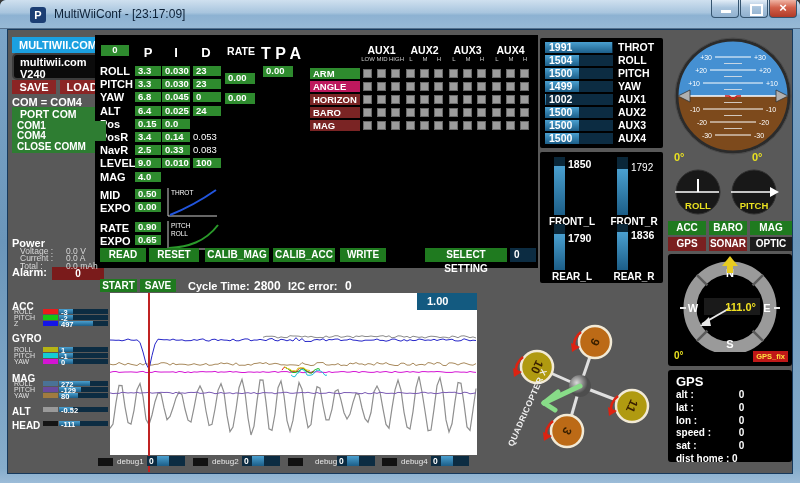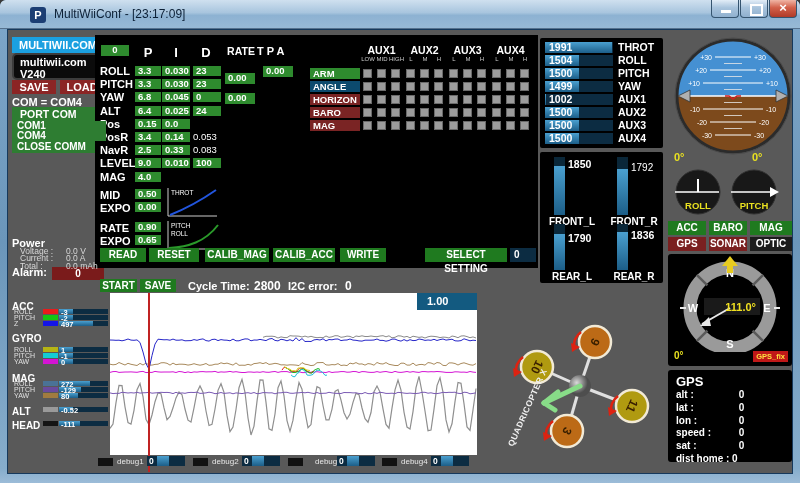--- a/index.html
+++ b/index.html
@@ -119,21 +119,21 @@
 
     <div id="aux-grid"></div>
 
     <div id="action-buttons"></div>
     <div class="abs btn-green" style="left:330px;top:213px;width:82px;height:14px;line-height:14px;">SELECT SETTING</div>
     <div class="abs bar-track" style="left:415px;top:213px;width:26px;height:14px;color:#fff;font-weight:bold;font-size:10px;padding-left:4px;line-height:14px;">0</div>
   <div class="abs" style="left: 40px; top: 10px; width: 26px; height: 13px; color: rgb(255, 255, 255); font-weight: bold; font-size: 13px; text-align: center;">P</div>
       <div class="abs" style="left: 67px; top: 10px; width: 28px; height: 13px; color: rgb(255, 255, 255); font-weight: bold; font-size: 13px; text-align: center;">I</div>
       <div class="abs" style="left: 96px; top: 10px; width: 30px; height: 13px; color: rgb(255, 255, 255); font-weight: bold; font-size: 13px; text-align: center;">D</div>
       <div class="abs" style="left: 126px; top: 10px; width: 40px; height: 13px; color: rgb(255, 255, 255); font-weight: bold; font-size: 10.5px; text-align: center;">RATE</div>
-      <div class="abs" style="left: 162px; top: 10px; width: 44px; height: 13px; color: rgb(255, 255, 255); font-weight: bold; font-size: 11px; text-align: left;">T P A</div>
+      <div class="abs" style="left: 162px; top: 10px; width: 44px; height: 13px; color: rgb(255, 255, 255); font-weight: bold; font-size: 16px; text-align: right;">T P A</div>
       <div class="abs" style="left: 5px; top: 30px; width: 34px; color: rgb(255, 255, 255); font-weight: bold; font-size: 11px;">ROLL</div>
       <div class="abs gbox" style="left: 40px; top: 31px; width: 26px; height: 10px;">3.3</div>
       <div class="abs gbox" style="left: 67px; top: 31px; width: 28px; height: 10px;">0.030</div>
       <div class="abs gbox" style="left: 98px; top: 31px; width: 28px; height: 10px;">23</div>
       <div class="abs" style="left: 5px; top: 43px; width: 34px; color: rgb(255, 255, 255); font-weight: bold; font-size: 11px;">PITCH</div>
       <div class="abs gbox" style="left: 40px; top: 44px; width: 26px; height: 10px;">3.3</div>
       <div class="abs gbox" style="left: 67px; top: 44px; width: 28px; height: 10px;">0.030</div>
       <div class="abs gbox" style="left: 98px; top: 44px; width: 28px; height: 10px;">23</div>
       <div class="abs" style="left: 5px; top: 56px; width: 34px; color: rgb(255, 255, 255); font-weight: bold; font-size: 11px;">YAW</div>
       <div class="abs gbox" style="left: 40px; top: 57px; width: 26px; height: 10px;">6.8</div>
@@ -185,21 +185,21 @@
       <div class="abs" style="left: 296px; top: 34px; width: 9px; height: 9px; background: rgb(156, 156, 156); border: 1px solid rgb(106, 106, 106);"></div>
       <div class="abs" style="left: 311px; top: 34px; width: 9px; height: 9px; background: rgb(156, 156, 156); border: 1px solid rgb(106, 106, 106);"></div>
       <div class="abs" style="left: 325px; top: 34px; width: 9px; height: 9px; background: rgb(156, 156, 156); border: 1px solid rgb(106, 106, 106);"></div>
       <div class="abs" style="left: 339px; top: 34px; width: 9px; height: 9px; background: rgb(156, 156, 156); border: 1px solid rgb(106, 106, 106);"></div>
       <div class="abs" style="left: 354px; top: 34px; width: 9px; height: 9px; background: rgb(156, 156, 156); border: 1px solid rgb(106, 106, 106);"></div>
       <div class="abs" style="left: 368px; top: 34px; width: 9px; height: 9px; background: rgb(156, 156, 156); border: 1px solid rgb(106, 106, 106);"></div>
       <div class="abs" style="left: 382px; top: 34px; width: 9px; height: 9px; background: rgb(156, 156, 156); border: 1px solid rgb(106, 106, 106);"></div>
       <div class="abs" style="left: 397px; top: 34px; width: 9px; height: 9px; background: rgb(156, 156, 156); border: 1px solid rgb(106, 106, 106);"></div>
       <div class="abs" style="left: 411px; top: 34px; width: 9px; height: 9px; background: rgb(156, 156, 156); border: 1px solid rgb(106, 106, 106);"></div>
       <div class="abs" style="left: 425px; top: 34px; width: 9px; height: 9px; background: rgb(156, 156, 156); border: 1px solid rgb(106, 106, 106);"></div>
-      <div class="abs" style="left: 215px; top: 46px; width: 50px; height: 11px; color: rgb(255, 255, 255); font-weight: bold; font-size: 9.5px; line-height: 11px; padding-left: 3px; background: #0c4a6e;">ANGLE</div>
+      <div class="abs" style="left: 215px; top: 46px; width: 50px; height: 11px; color: rgb(255, 255, 255); font-weight: bold; font-size: 9.5px; line-height: 11px; padding-left: 3px; background: #be185d;">ANGLE</div>
       <div class="abs" style="left: 268px; top: 47px; width: 9px; height: 9px; background: rgb(156, 156, 156); border: 1px solid rgb(106, 106, 106);"></div>
       <div class="abs" style="left: 282px; top: 47px; width: 9px; height: 9px; background: rgb(156, 156, 156); border: 1px solid rgb(106, 106, 106);"></div>
       <div class="abs" style="left: 296px; top: 47px; width: 9px; height: 9px; background: rgb(156, 156, 156); border: 1px solid rgb(106, 106, 106);"></div>
       <div class="abs" style="left: 311px; top: 47px; width: 9px; height: 9px; background: rgb(156, 156, 156); border: 1px solid rgb(106, 106, 106);"></div>
       <div class="abs" style="left: 325px; top: 47px; width: 9px; height: 9px; background: rgb(156, 156, 156); border: 1px solid rgb(106, 106, 106);"></div>
       <div class="abs" style="left: 339px; top: 47px; width: 9px; height: 9px; background: rgb(156, 156, 156); border: 1px solid rgb(106, 106, 106);"></div>
       <div class="abs" style="left: 354px; top: 47px; width: 9px; height: 9px; background: rgb(156, 156, 156); border: 1px solid rgb(106, 106, 106);"></div>
       <div class="abs" style="left: 368px; top: 47px; width: 9px; height: 9px; background: rgb(156, 156, 156); border: 1px solid rgb(106, 106, 106);"></div>
       <div class="abs" style="left: 382px; top: 47px; width: 9px; height: 9px; background: rgb(156, 156, 156); border: 1px solid rgb(106, 106, 106);"></div>
       <div class="abs" style="left: 397px; top: 47px; width: 9px; height: 9px; background: rgb(156, 156, 156); border: 1px solid rgb(106, 106, 106);"></div>

